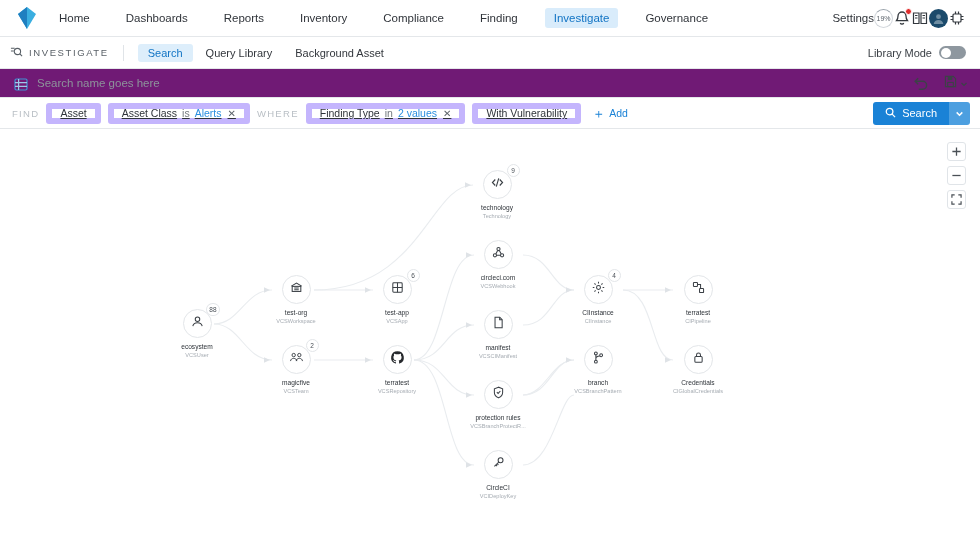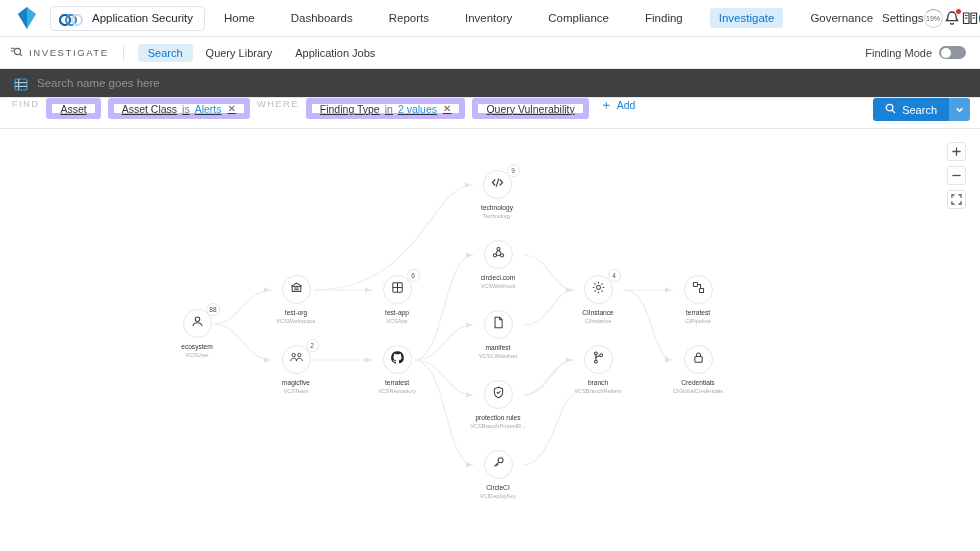--- a/index.html
+++ b/index.html
@@ -107,32 +107,32 @@
     position: absolute; top: 1.5px; left: 1.5px;
     width: 10px; height: 10px; border-radius: 50%; background: #fff;
   }
 
   
   .searchname-row {
     height: 29px;
     display: flex; align-items: center;
     border-bottom: 1px solid #e4e7ea;
     padding: 0 12px 0 14px;
-    background: #404040;
+    background: #701a75;
   }
   .sn-icon { width: 14px; height: 13px; flex: none; margin-right: 9px; }
   .sn-text { font-size: 11.5px; color: #8d949b; }
   .sn-right { margin-left: auto; display: flex; align-items: center; gap: 14px; }
   .sn-right .icon-btn { color: #3c4247; }
   .save-group { display: flex; align-items: center; gap: 3px; cursor: pointer; }
 
   
   .filterbar {
     height: 31px;
-    display: flex; align-items: flex-start;
+    display: flex; align-items: center;
     border-bottom: 1px solid #e4e7ea;
     padding: 0 10px 0 10px;
     background: #fff;
     gap: 7px;
   }
   .kw { font-size: 9.5px; letter-spacing: 1.3px; color: #b9bfc5; text-transform: uppercase; }
   .kw.find { padding-left: 2px; }
   .chip {
     display: flex; align-items: center; gap: 5px;
     height: 21px; padding: 0 8px;
@@ -203,30 +203,20 @@
 <body>
 
 <div class="topnav">
   <span class="brand-mark">
     <svg viewBox="0 0 26 26">
         <path d="M13 2 L22 9 L13 24 L4 9 Z" fill="#3aaee0"></path>
         <path d="M13 2 L13 24 L4 9 Z" fill="#1f7fc0"></path>
       </svg>
   </span>
 
-  <div class="app-pill">
-    <span class="ring-logo">
-      <svg viewBox="0 0 26 12">
-        <circle cx="6" cy="6" r="5" fill="none" stroke="#1b64a8" stroke-width="2.2"></circle>
-        <circle cx="12" cy="6" r="5" fill="none" stroke="#3c8fd0" stroke-width="2.2"></circle>
-        <circle cx="18" cy="6" r="5" fill="none" stroke="#c9dcec" stroke-width="2.2"></circle>
-      </svg>
-    </span>
-    <span class="app-title">Application Security</span>
-  </div>
 
   <div class="nav-items">
     <div class="nav-item">Home</div>
     <div class="nav-item">Dashboards</div>
     <div class="nav-item">Reports</div>
     <div class="nav-item">Inventory</div>
     <div class="nav-item">Compliance</div>
     <div class="nav-item">Finding</div>
     <div class="nav-item active">Investigate</div>
     <div class="nav-item">Governance</div>
@@ -274,24 +264,24 @@
           <circle cx="8" cy="7" r="3.4"></circle>
           <path d="M10.6 9.6 13 12"></path>
         </svg>
     </span>
     <span>INVESTIGATE</span>
   </span>
   <span class="subnav-sep"></span>
   <div class="subtabs">
     <div class="subtab active">Search</div>
     <div class="subtab">Query Library</div>
-    <div class="subtab">Application Jobs</div>
+    <div class="subtab">Background Asset</div>
   </div>
   <div class="advanced-mode">
-    <span>Finding Mode</span>
+    <span>Library Mode</span>
     <span class="toggle">
         <span class="knob"></span>
       </span>
   </div>
 </div>
 
 <div class="searchname-row">
   <span class="sn-icon">
     <svg viewBox="0 0 14 13" fill="none" stroke="#3f93d4" stroke-width="1.2">
         <rect x="1" y="1" width="12" height="11" rx="1.4"></rect>
@@ -340,21 +330,21 @@
   <span class="kw">WHERE</span>
 
   <span class="chip">
     <span>Finding Type</span>
     <span class="op">in</span>
     <span class="val">2 values</span>
     <span class="x">✕</span>
   </span>
 
   <span class="chip">
-    <span>Query Vulnerability</span>
+    <span>With Vulnerability</span>
   </span>
 
   <span class="add-btn">
     <span class="plus">＋</span>
     <span>Add</span>
   </span>
 
   <span class="search-group">
     <span class="search-btn">
       <span>

